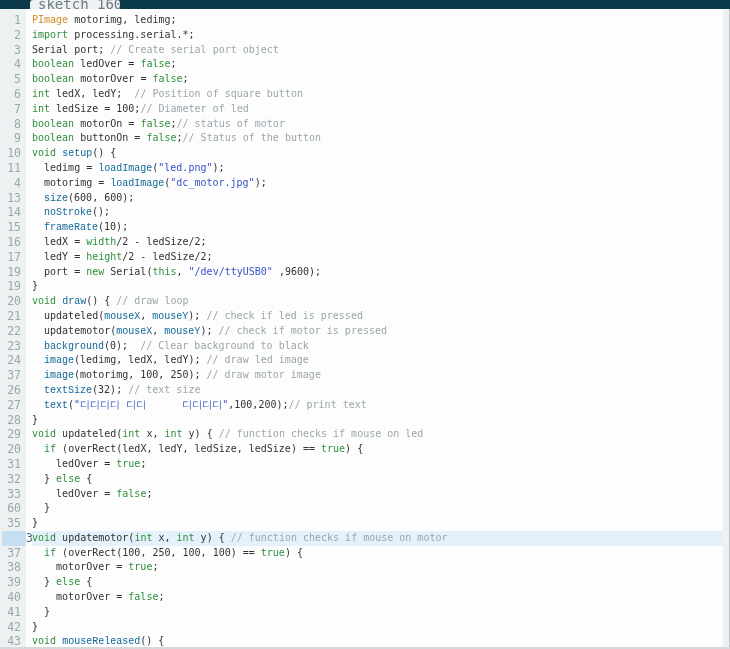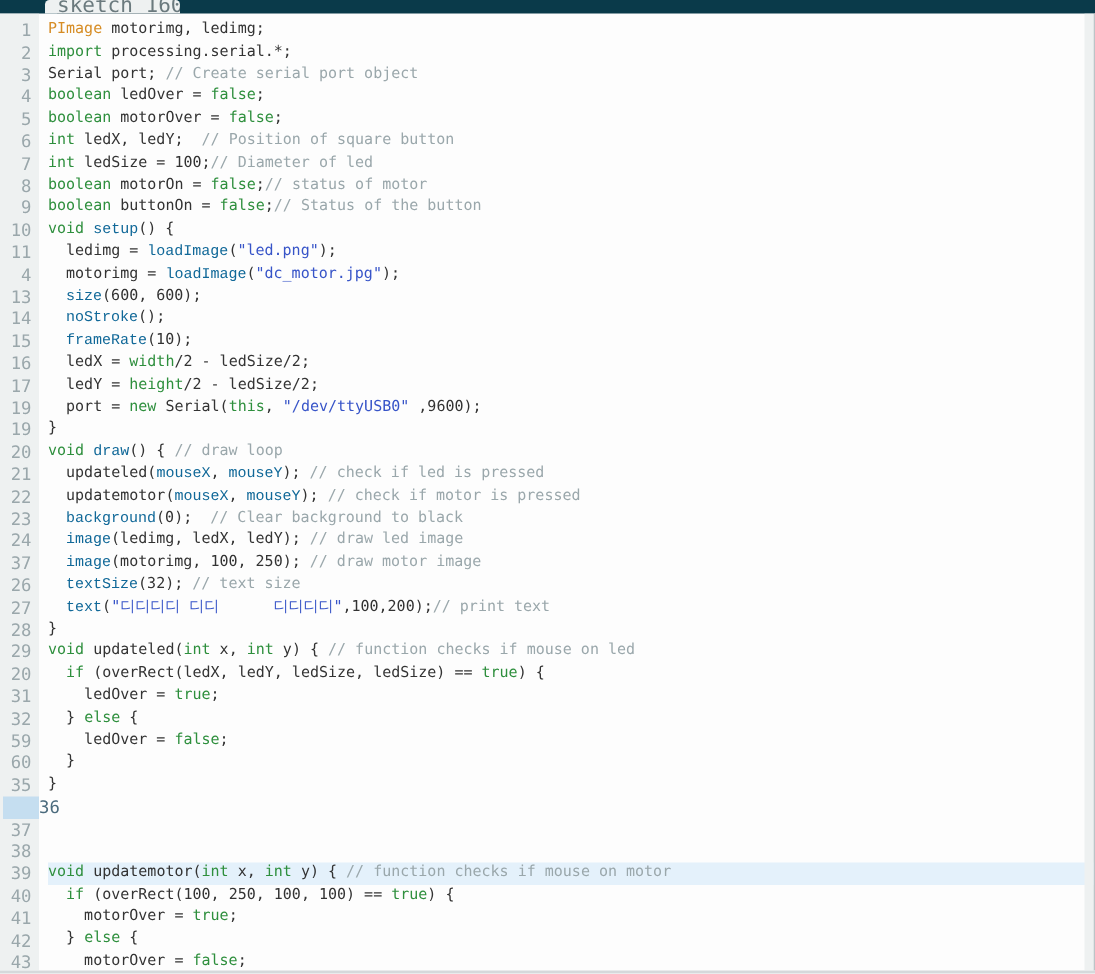--- a/index.html
+++ b/index.html
@@ -4,21 +4,21 @@
 <style>
   * { margin: 0; padding: 0; box-sizing: border-box; }
   html, body { width: 730px; height: 649px; overflow: hidden; font-family: "DejaVu Sans Mono", Menlo, Consolas, monospace; font-size: 13px; background: #fdfdfd; }
   .topbar { height: 9px; background: #0a3a4a; display: flex; align-items: flex-end; }
   .tab { background: #eef1f1; height: 9px; margin-left: 30px; padding: 0 8px 0 8px; font-size: 14px; line-height: 9px; color: #6b7a7e; border-top-left-radius: 3px; border-top-right-radius: 3px; white-space: nowrap; overflow: hidden; width: 90px; text-decoration: underline; }
   .editor { display: flex; position: relative; width: 730px; height: 638px; overflow: hidden; border-right: 1px solid #bcc4c7; }
   .gutter { background: #eef1f1; text-align: right; color: #9aa7ab; padding: 4px 5px 4px 2px; user-select: none; width: 26px; font-size: 11.5px; line-height: 14.8px; flex-shrink: 0; }
   .gutter div.cur { background: #c5def0; color: #4b6b7d; padding-left: 24px; }
   .code { padding: 4px 0 4px 6px; white-space: pre; font-size: 10px; line-height: 14.8px; color: #333; flex: 1; position: relative; }
   .code .line { height: 14.8px; }
-  .code .line.cur { background: #e4f1fb; margin-top: 44px; }
+  .code .line.cur { background: #e4f1fb; }
   .kw   { color: #2e8f3d; }
   .fb   { color: #106898; font-family: Liberation Mono, monospace; }         
   .tp   { color: #d68c24; }         
   .cm   { color: #9aa7ab; }         
   .str  { color: #3754c8; }         
   .footer { height: 2px; background: #d5d9db; width: 100%; position: absolute; bottom: 0; left: 0; }
   .scrollbar { position: absolute; right: 0; top: 0; bottom: 0; width: 6px; background: #eef1f1; }
 </style>
 </head>
 <body>
@@ -54,21 +54,21 @@
       <div>23</div>
       <div>24</div>
       <div>37</div>
       <div>26</div>
       <div>27</div>
       <div>28</div>
       <div>29</div>
       <div>20</div>
       <div>31</div>
       <div>32</div>
-      <div>59</div>
+      <div>33</div>
       <div>60</div>
       <div>35</div>
       <div class="cur">36</div>
       <div>37</div>
       <div>38</div>
       <div>39</div>
       <div>40</div>
       <div>41</div>
       <div>42</div>
       <div>43</div>

